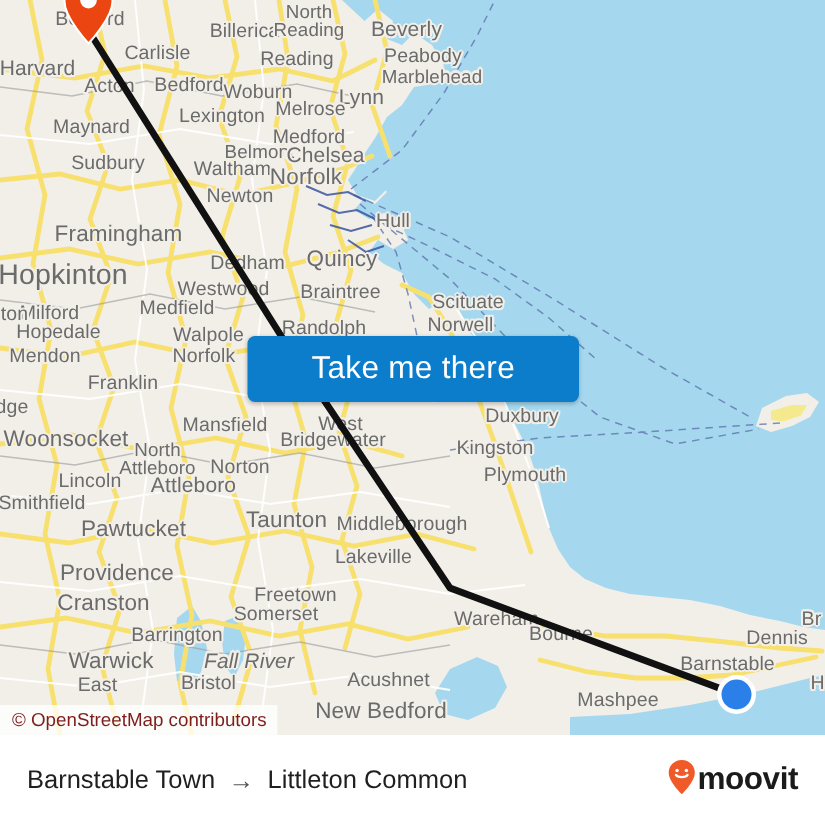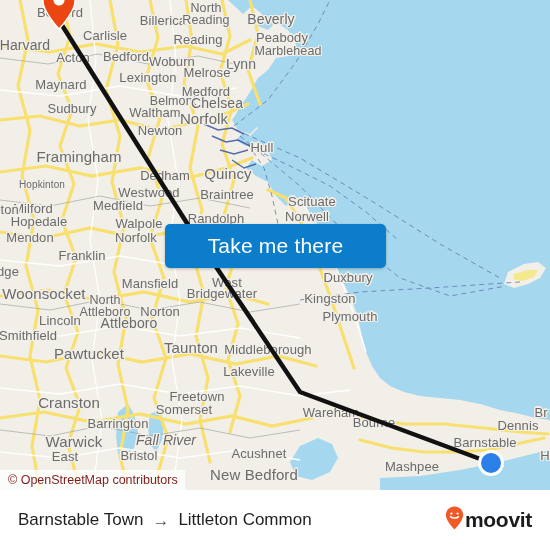--- a/index.html
+++ b/index.html
@@ -196,21 +196,21 @@
         <div class="label" style="left: 173px; top: 101px; font-size: 12.5px;">Belmont</div>
         <div class="label" style="left: 155px; top: 112px; font-size: 13px;">Waltham</div>
         <div class="label" style="left: 217px; top: 103px; font-size: 14px;">Chelsea</div>
         <div class="label" style="left: 72px; top: 108px; font-size: 13px;">Sudbury</div>
         <div class="label" style="left: 204px; top: 118px; font-size: 15px;">Norfolk</div>
         <div class="label" style="left: 160px; top: 130px; font-size: 13px;">Newton</div>
         <div class="label" style="left: 262px; top: 147px; font-size: 13px;">Hull</div>
         <div class="label" style="left: 79px; top: 156px; font-size: 15px;">Framingham</div>
         <div class="label" style="left: 228px; top: 173px; font-size: 15px;">Quincy</div>
         <div class="label" style="left: 165px; top: 175px; font-size: 13px;">Dedham</div>
-        <div class="label" style="left: 42px; top: 184px; font-size: 10px;">Hopkinton</div>
+        <div class="label" style="left: 42px; top: 184px; font-size: 19px;">Hopkinton</div>
         <div class="label" style="left: 149px; top: 192px; font-size: 13px;">Westwood</div>
         <div class="label" style="left: 227px; top: 194px; font-size: 13px;">Braintree</div>
         <div class="label" style="left: 312px; top: 201px; font-size: 13px;">Scituate</div>
         <div class="label" style="left: 118px; top: 205px; font-size: 13px;">Medfield</div>
         <div class="label" style="left: 307px; top: 216px; font-size: 13px;">Norwell</div>
         <div class="label" style="left: 33px; top: 208px; font-size: 13px;">Milford</div>
         <div class="label" style="left: 6px; top: 209px; font-size: 13px;">pton</div>
         <div class="label" style="left: 139px; top: 223px; font-size: 13px;">Walpole</div>
         <div class="label" style="left: 216px; top: 218px; font-size: 13px;">Randolph</div>
         <div class="label" style="left: 111px; top: 237px; font-size: 13px; margin-left: 25px;">Norfolk</div>
@@ -228,20 +228,21 @@
         <div class="label" style="left: 160px; top: 311px; font-size: 13px;">Norton</div>
         <div class="label" style="left: 330px; top: 298px; font-size: 13px;">Kingston</div>
         <div class="label" style="left: 60px; top: 320px; font-size: 13px;">Lincoln</div>
         <div class="label" style="left: 129px; top: 323px; font-size: 14px;">Attleboro</div>
         <div class="label" style="left: 350px; top: 316px; font-size: 13px;">Plymouth</div>
         <div class="label" style="left: 28px; top: 335px; font-size: 13px;">Smithfield</div>
         <div class="label" style="left: 191px; top: 347px; font-size: 15px;">Taunton</div>
         <div class="label" style="left: 268px; top: 349px; font-size: 13px;">Middleborough</div>
         <div class="label" style="left: 89px; top: 353px; font-size: 15px;">Pawtucket</div>
         <div class="label" style="left: 249px; top: 371px; font-size: 13px;">Lakeville</div>
+        <div class="label" style="left: 78px; top: 382px; font-size: 15px;">Providence</div>
         <div class="label" style="left: 197px; top: 396px; font-size: 13px;">Freetown</div>
         <div class="label" style="left: 69px; top: 402px; font-size: 15px;">Cranston</div>
         <div class="label" style="left: 184px; top: 409px; font-size: 13px;">Somerset</div>
         <div class="label" style="left: 331px; top: 412px; font-size: 13px;">Wareham</div>
         <div class="label" style="left: 374px; top: 422px; font-size: 13px;">Bourne</div>
         <div class="label" style="left: 118px; top: 423px; font-size: 13px;">Barrington</div>
         <div class="label" style="left: 518px; top: 425px; font-size: 13px;">Dennis</div>
         <div class="label" style="left: 541px; top: 412px; font-size: 13px;">Br</div>
         <div class="label" style="left: 166px; top: 440px; font-size: 14px; font-style: italic;">Fall River</div>
         <div class="label" style="left: 74px; top: 441px; font-size: 15px;">Warwick</div>

